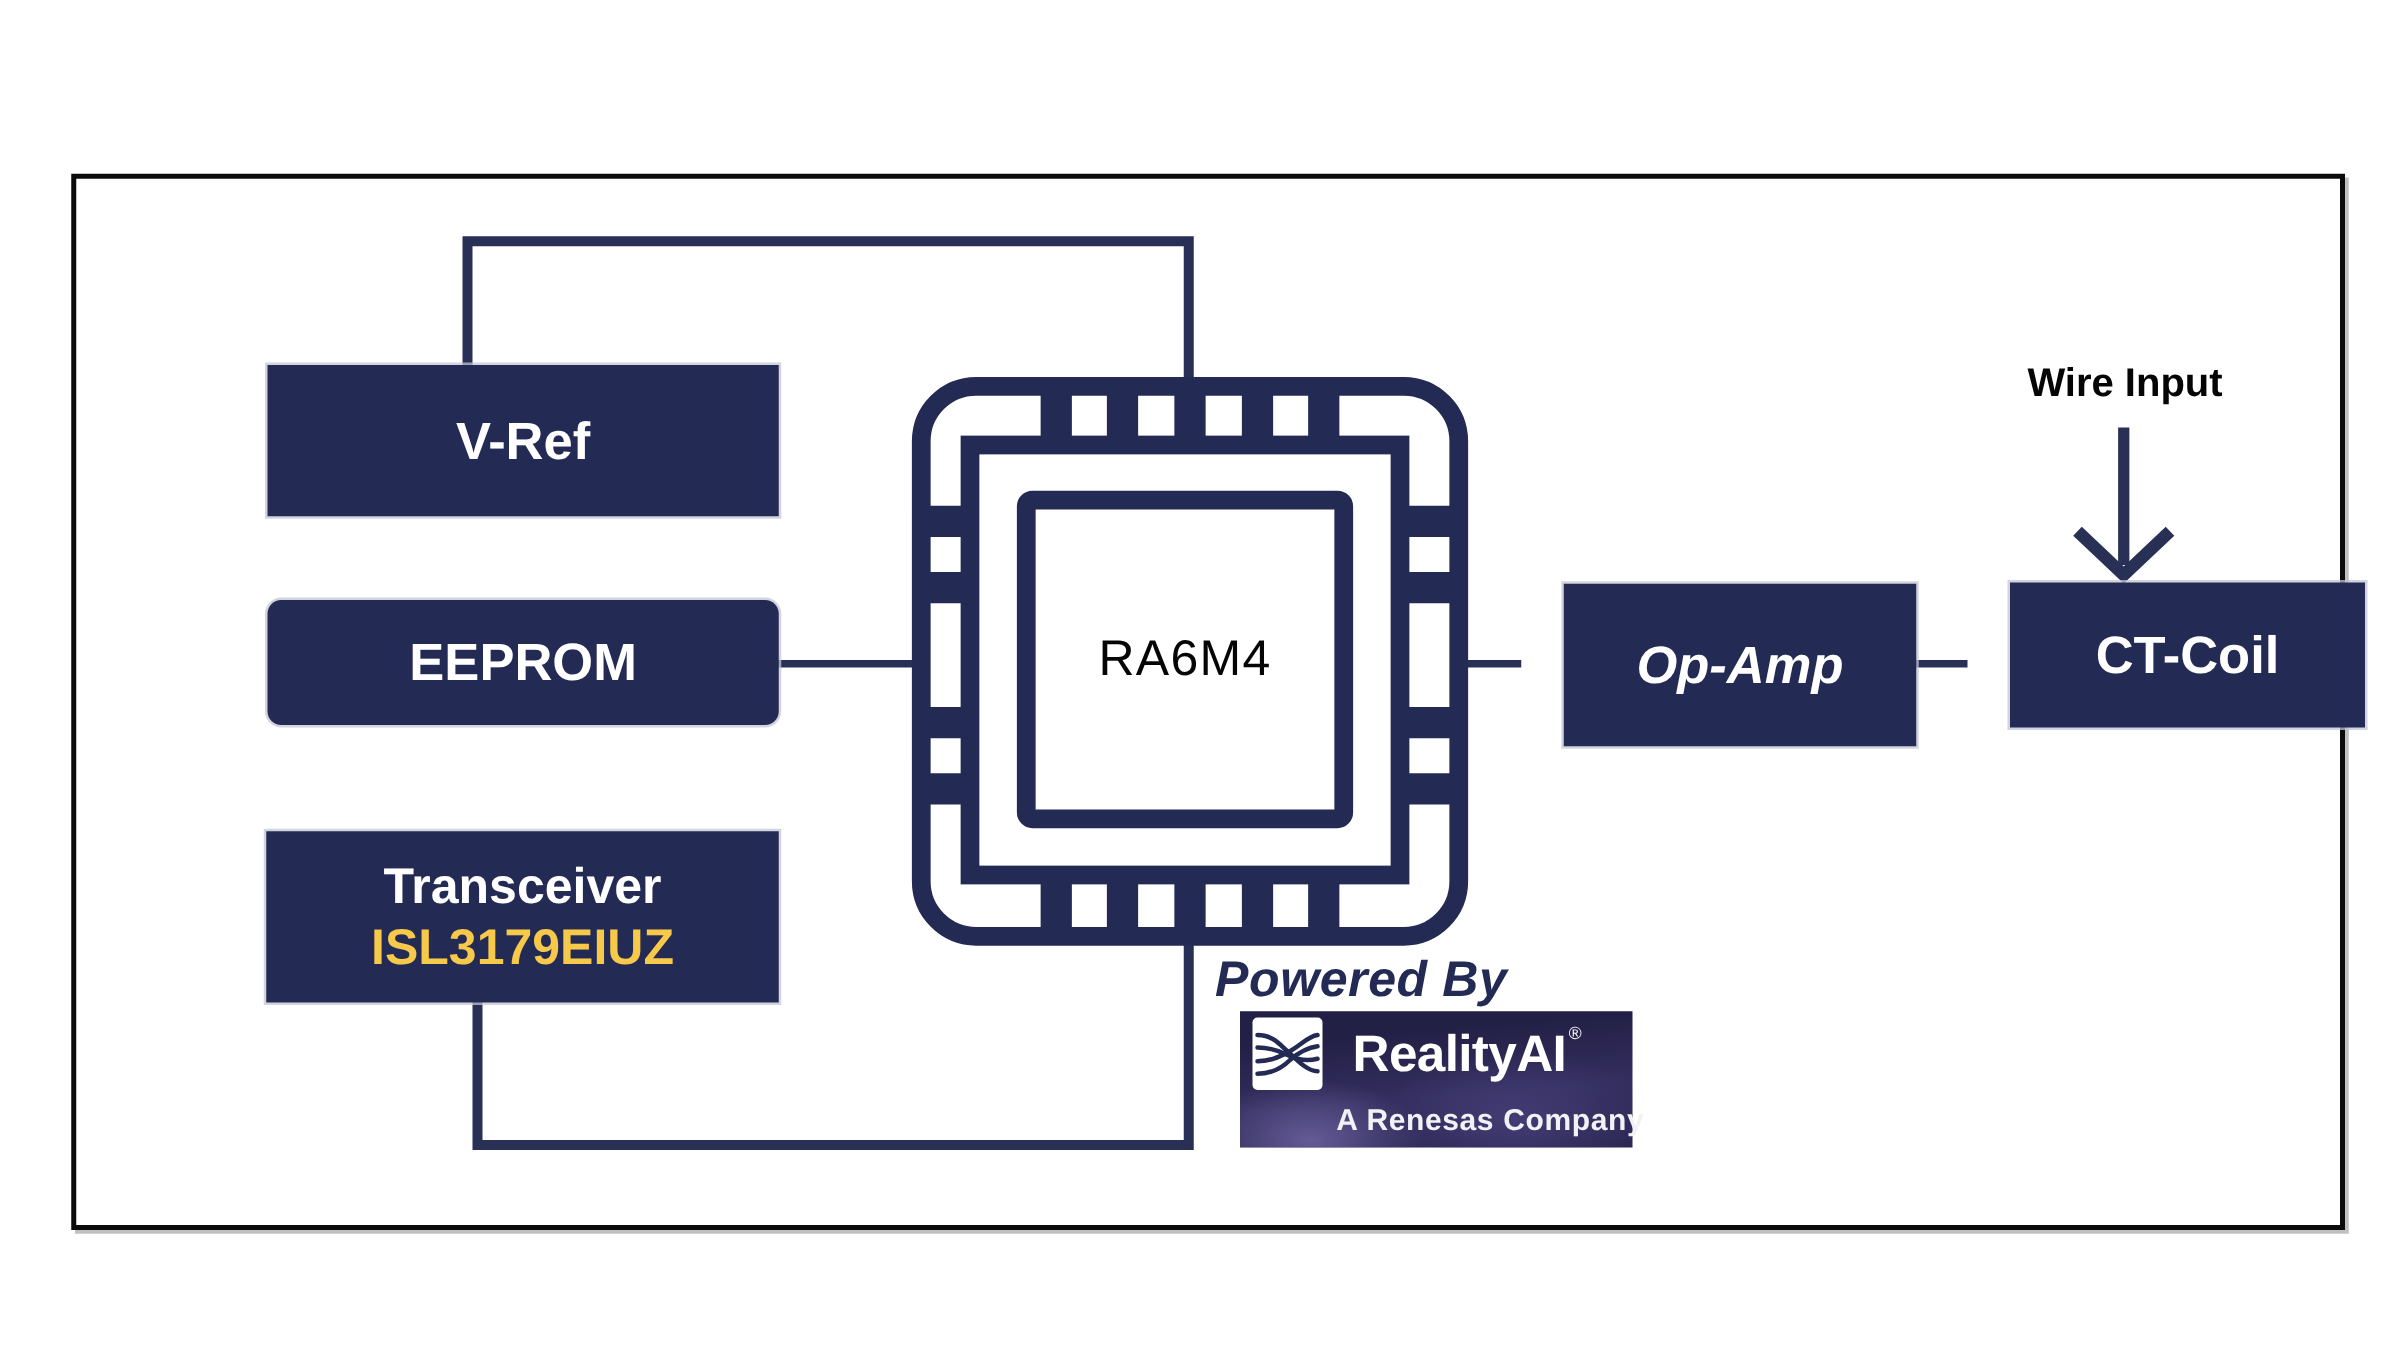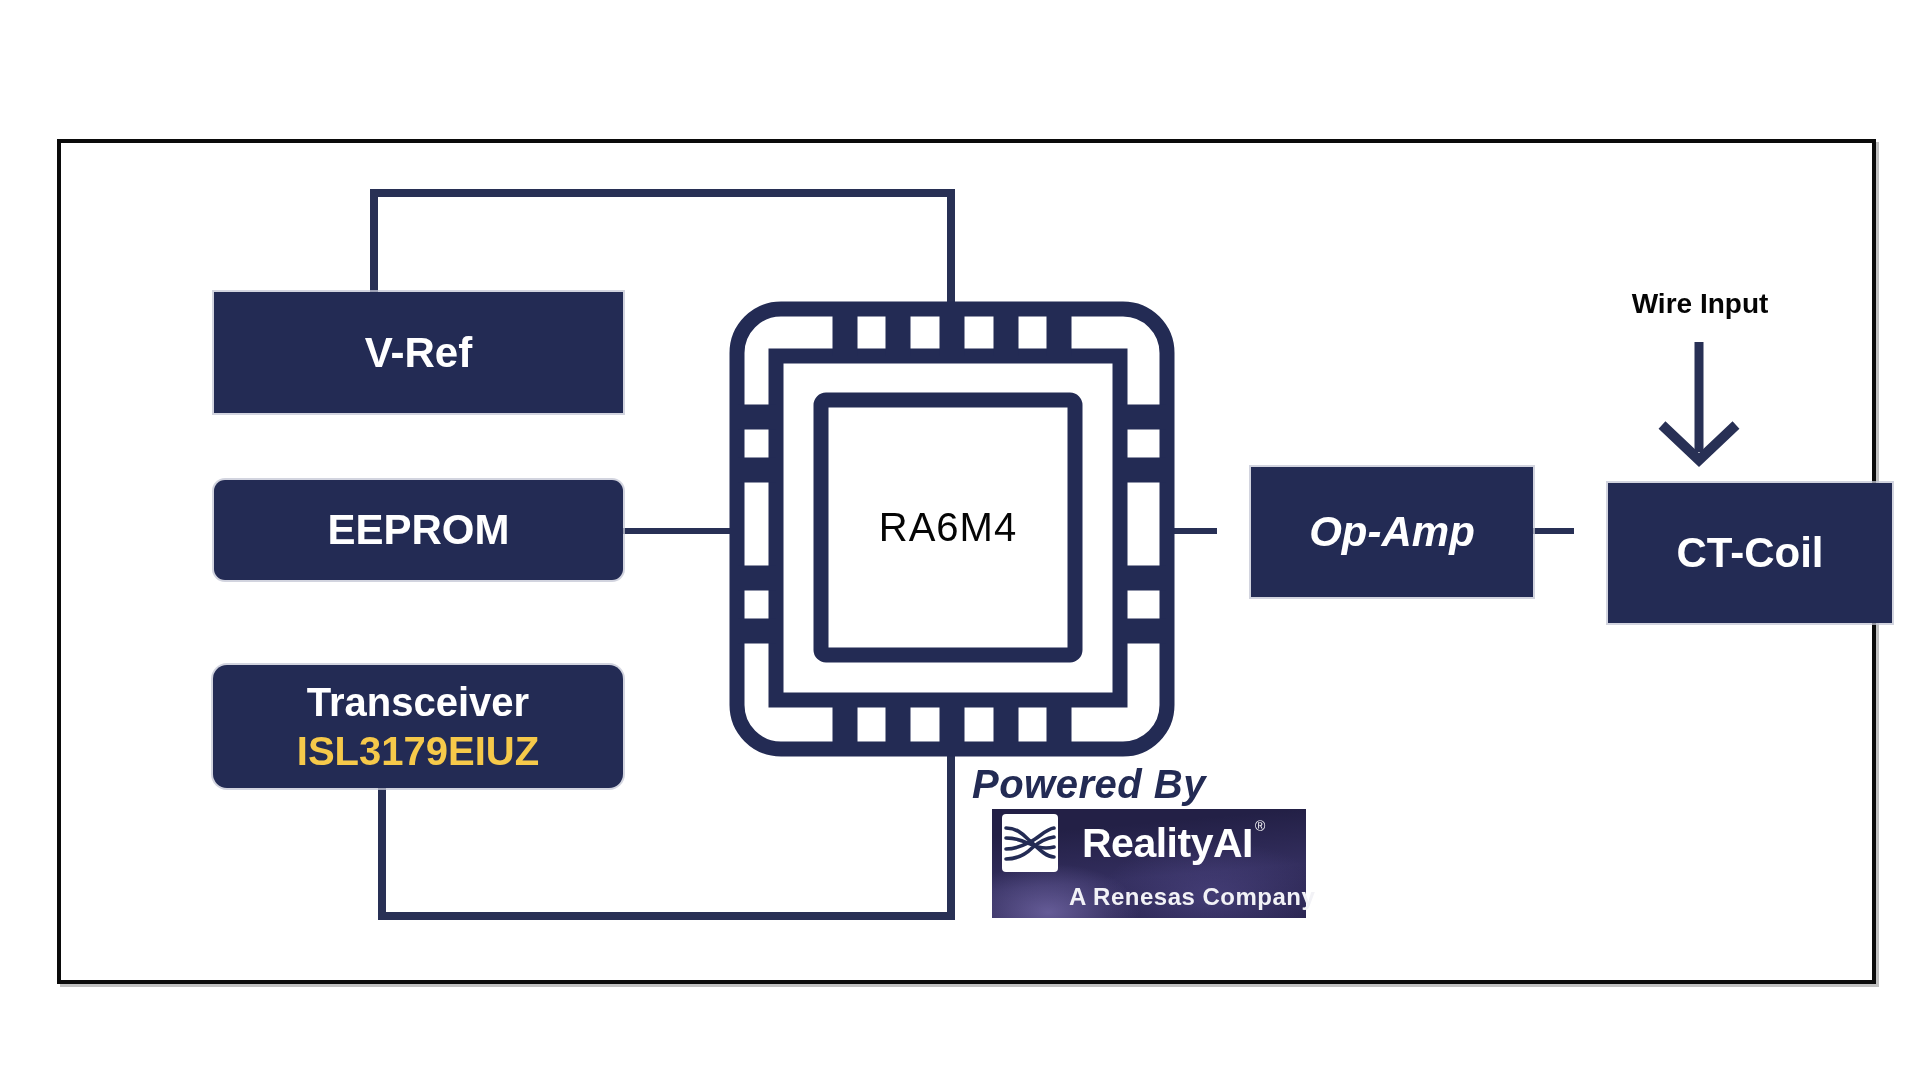--- a/index.html
+++ b/index.html
@@ -17,34 +17,34 @@
   .traces{position:absolute;left:0;top:0;width:1920px;height:1080px;z-index:1;}
   .box{
     position:absolute;display:flex;align-items:center;justify-content:center;
     background:var(--navy,#232B54);color:#fff;font-weight:bold;
     box-shadow:0 0 0 2px rgba(195,198,212,.75);
     z-index:2;text-align:center;margin-left:36px;
   }
   .box .lbl{display:block;}
   .vref{left:178px;top:292px;width:409px;height:121px;font-size:42px;}
   .eeprom{left:178px;top:480px;width:409px;height:100px;font-size:42px;border-radius:11px;}
-  .transceiver{left:177px;top:665px;width:410px;height:123px;font-size:40px;flex-direction:column;line-height:1.22;border-radius:14px;}
+  .transceiver{left:177px;top:665px;width:410px;height:137px;font-size:40px;flex-direction:column;line-height:1.22;}
   .transceiver .part{color:var(--yellow,#F6C94A);}
   .opamp{left:1215px;top:467px;width:282px;height:130px;font-size:42px;font-style:italic;}
-  .ctcoil{left:1572px;top:483px;width:284px;height:140px;font-size:42px;}
+  .ctcoil{left:1572px;top:466px;width:284px;height:116px;font-size:42px;}
   .chip{position:absolute;left:728px;top:300px;width:448px;height:458px;z-index:2;}
   .chip-label{
     position:absolute;left:821px;top:400px;width:254px;height:255px;
     display:flex;align-items:center;justify-content:center;
     font-size:40px;font-weight:normal;color:var(--ink,#050505);z-index:3;
     letter-spacing:1px;
   }
   .wire-input{
     position:absolute;left:1535px;top:288px;width:330px;text-align:center;
-    font-size:28px;font-weight:bold;color:var(--ink,#050505);z-index:2;
+    font-size:32px;font-weight:bold;color:var(--ink,#050505);z-index:2;
   }
   .powered-by{
     position:absolute;left:972px;top:762px;
     font-size:40px;font-weight:bold;font-style:italic;
     color:var(--navy,#232B54);z-index:2;letter-spacing:0.5px;
   }
   .logo{
     position:absolute;left:968px;top:809px;width:314px;height:109px;z-index:2;
     background:
       radial-gradient(ellipse 130px 70px at 18% 95%, rgba(130,118,185,.65), rgba(130,118,185,0) 70%),

